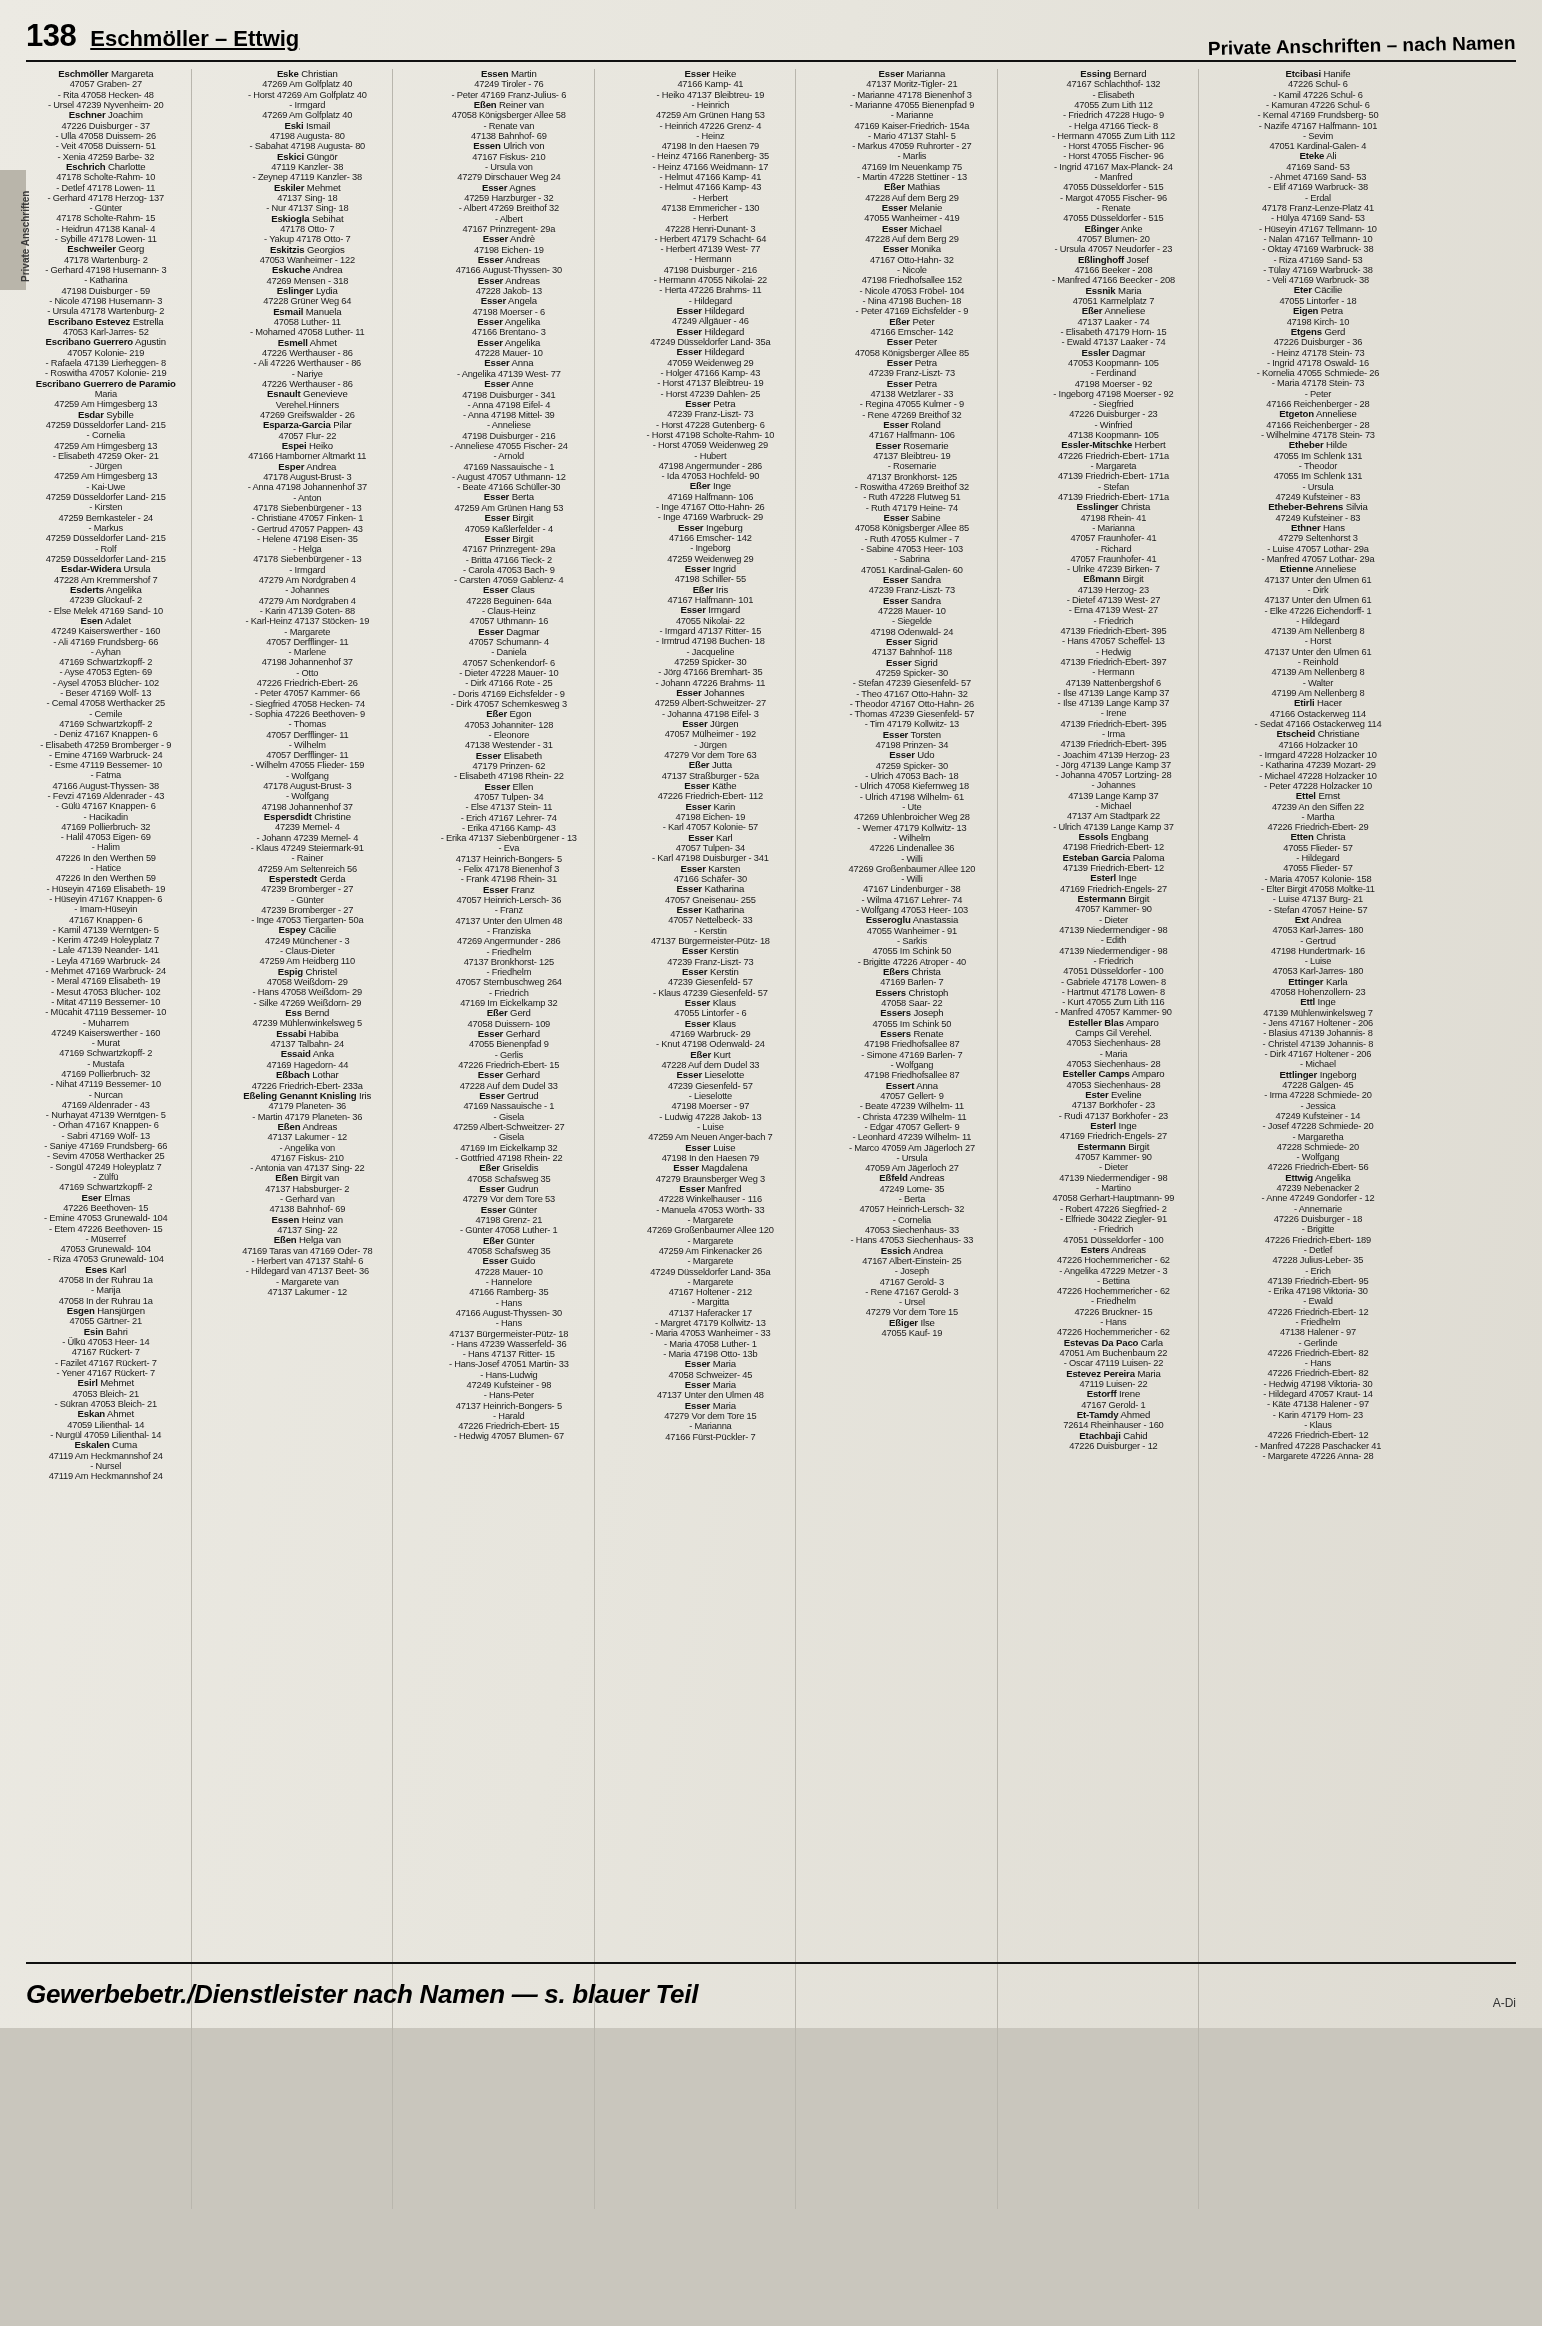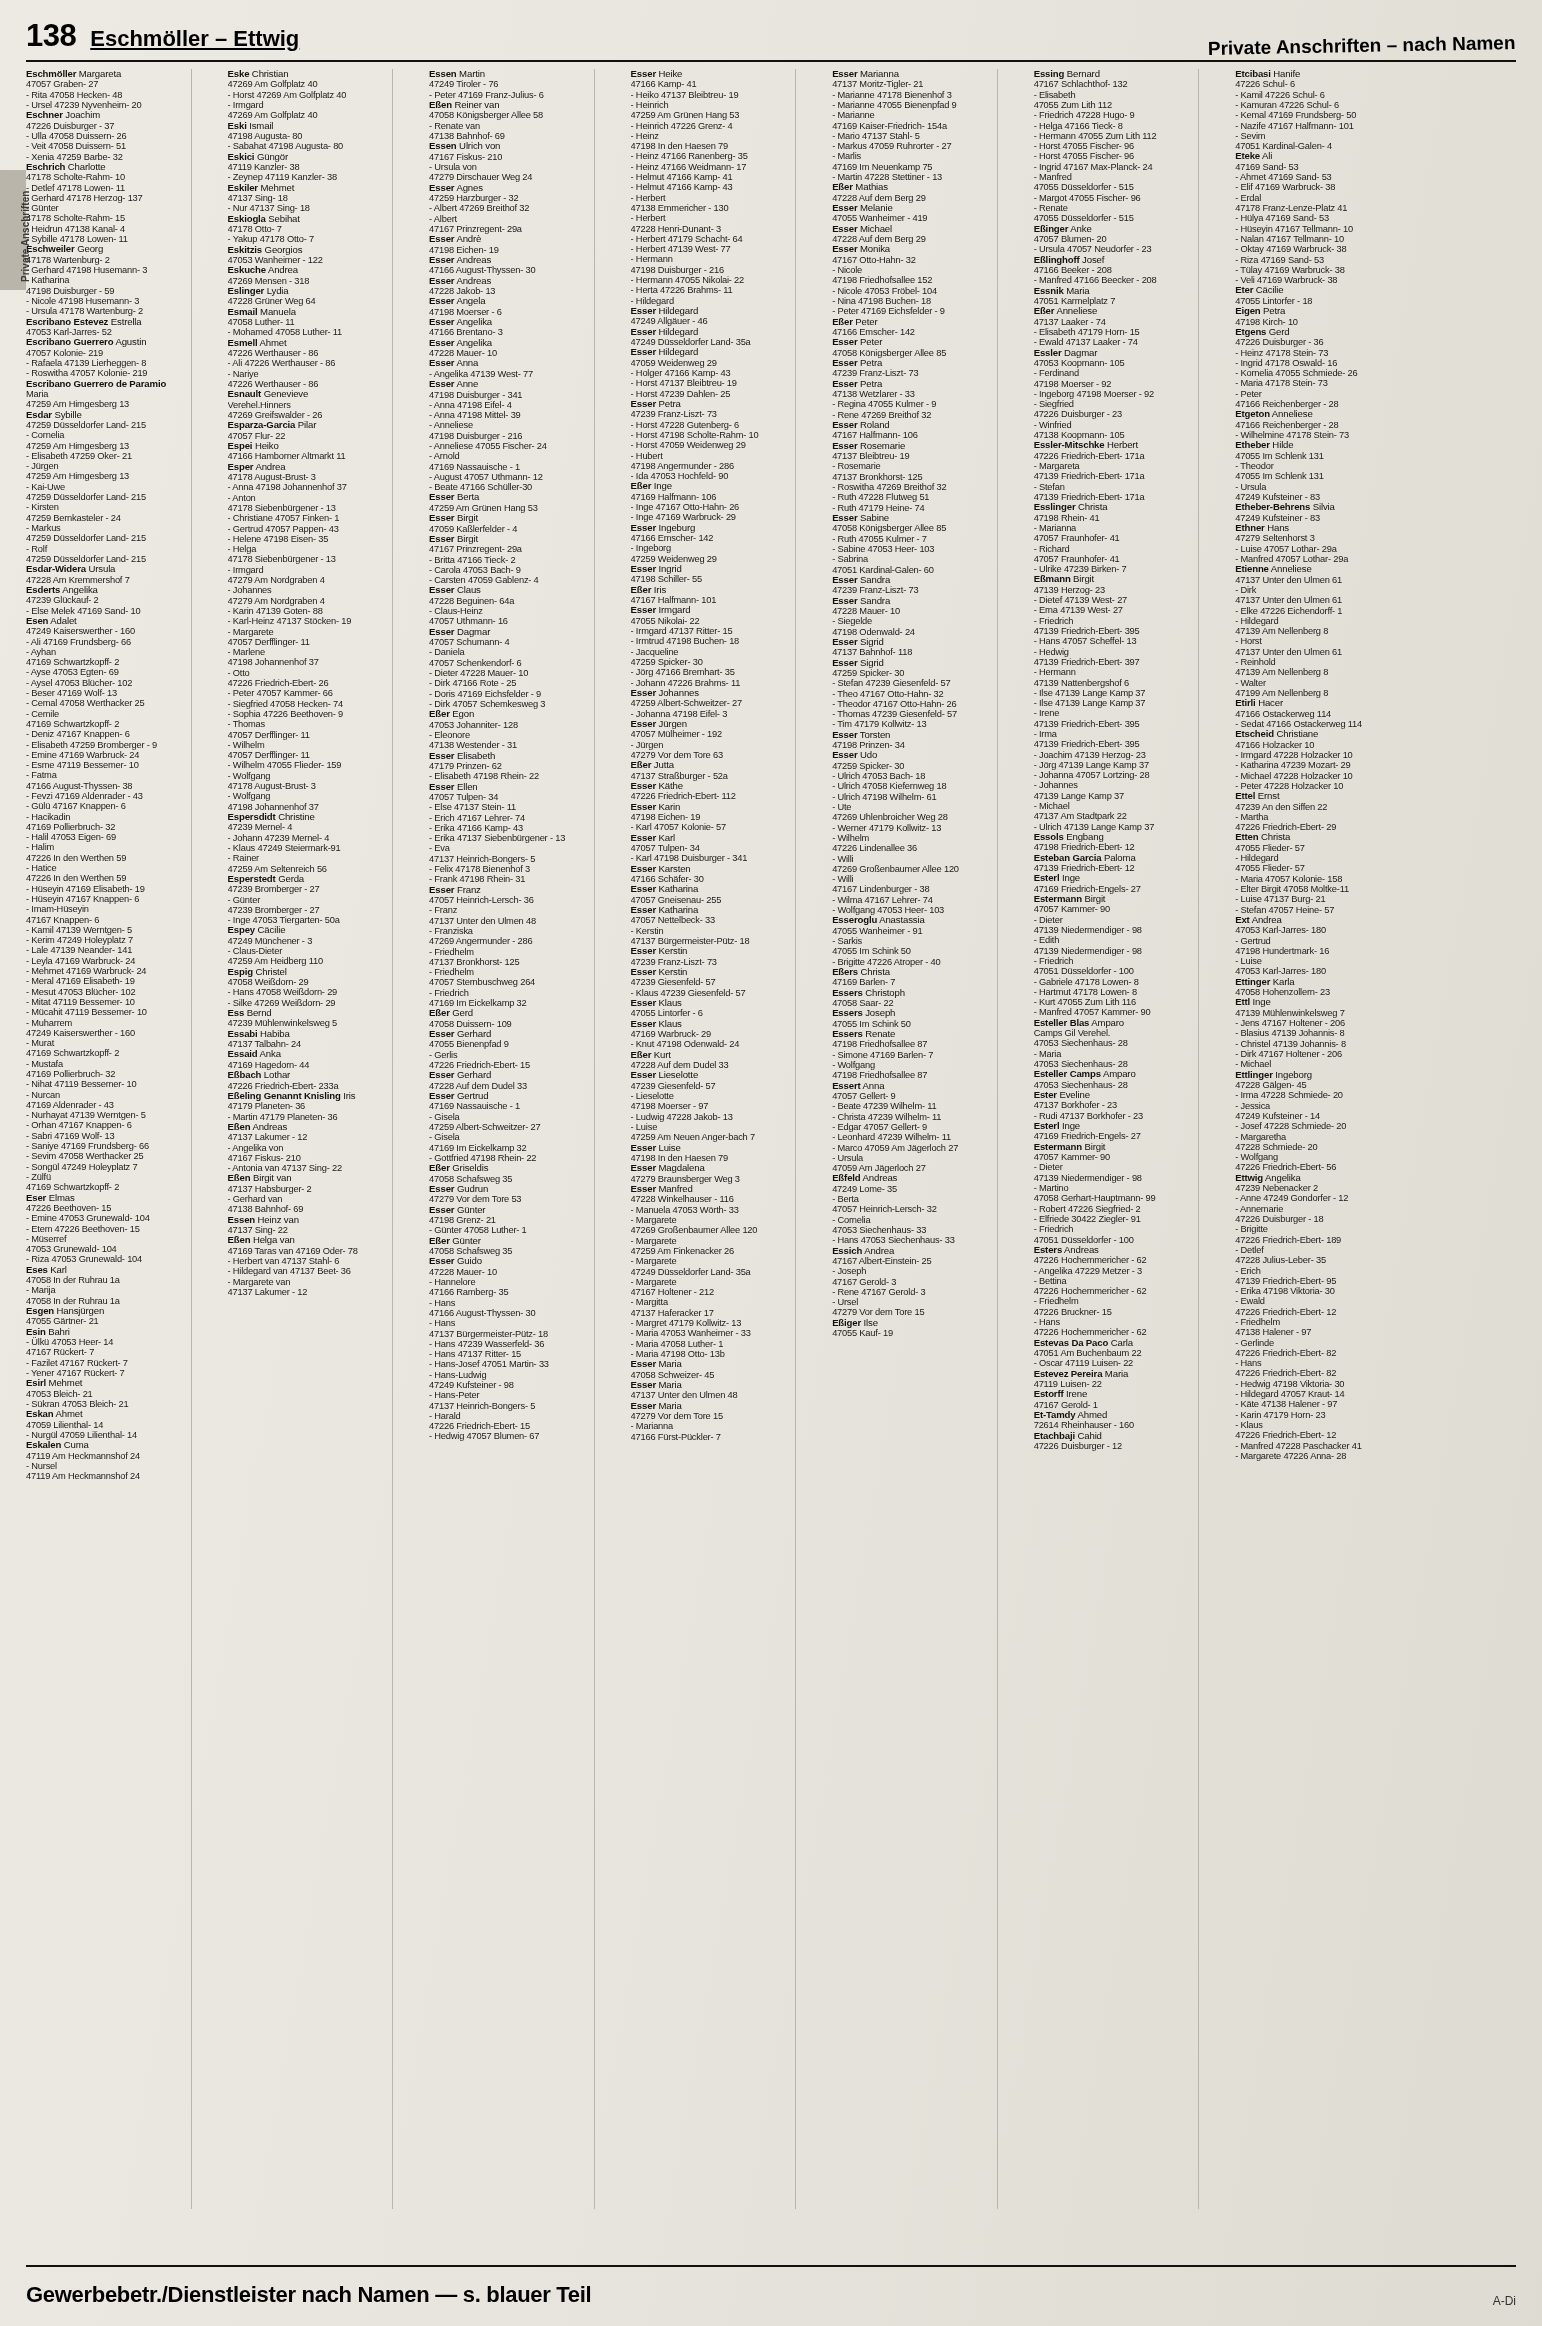--- a/index.html
+++ b/index.html
@@ -4,23 +4,24 @@
 <style>
   html,body{margin:0;padding:0;}
   body{
     width:1542px;height:2326px;
     background:#c9c6bd;
     font-family:"Liberation Sans", sans-serif;
     overflow:hidden;
   }
   .page{
     position:relative;
-    width:1542px;height:2326px;
+    width:1542px;height:2028px;
     background:#0ea5e9;
     box-sizing:border-box;
+    text-align:center;
   }
   
   .page:before{
     content:"";position:absolute;inset:0;
     background:linear-gradient(100deg,#eceae3 0%,#e7e5dd 45%,#dedbd2 100%);
     pointer-events:none;
   }
   .inner{position:relative;z-index:2;padding:18px 26px 0 26px;}
 
   
@@ -78,21 +79,21 @@
   }
 
   
   .footer{
     position:absolute;left:26px;right:26px;bottom:18px;z-index:4;
     border-top:2px solid #111;
     padding-top:7px;
     display:flex;align-items:flex-end;justify-content:space-between;
   }
   .footer-txt{
-    font-size:22px;font-weight:bold;
+    font-size:26px;font-weight:bold;font-style:italic;
     letter-spacing:-0.3px;
     margin-top:8px;
   }
   .footer-code{font-size:12px;color:#333;}
 </style>
 </head>
 <body>
 
 <div class="page">
 

